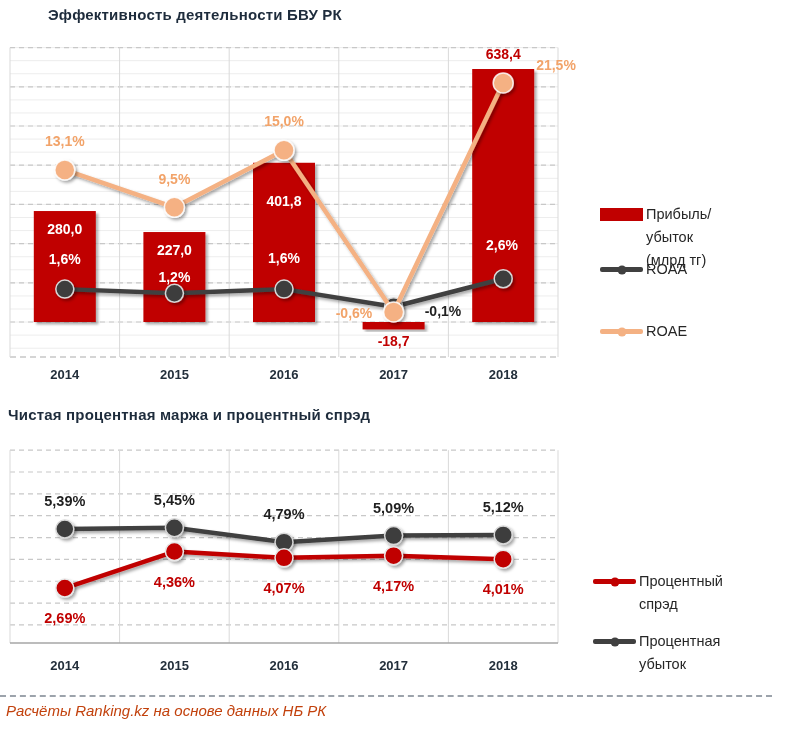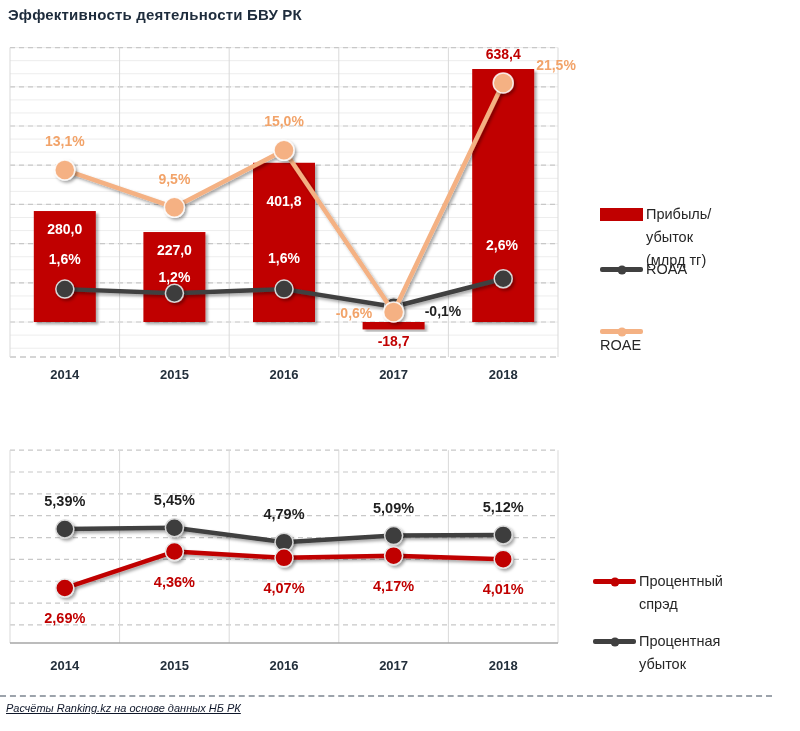--- a/index.html
+++ b/index.html
@@ -1,30 +1,30 @@
 <!DOCTYPE html>
 <html><head>
 <meta charset="utf-8">
 <style>
   html,body{margin:0;padding:0;background:#fff;}
   #canvas{position:relative;width:800px;height:731px;background:#ffffff;overflow:hidden;
           font-family:"Liberation Sans",sans-serif;}
   #charts{position:absolute;left:0;top:0;}
   .chart-title{position:absolute;left:8px;font-size:15px;font-weight:bold;color:#1E2C3C;letter-spacing:.2px;}
-  #title1{top:6px;}
+  #title1{top:6px;margin-left:40px;}
   #title2{top:406px;}
   .legend{position:absolute;font-size:14.5px;color:#262626;}
   .legend-item{position:absolute;display:flex;align-items:flex-start;line-height:23px;}
   .swatch-bar{width:43px;height:13px;background:#C00000;margin:5px 3px 0 0;flex:none;}
   .swatch-line{position:relative;width:43px;height:5px;border-radius:2px;margin:9px 3px 0 0;flex:none;}
   .swatch-line::after{content:"";position:absolute;left:50%;top:50%;transform:translate(-50%,-50%);
       width:9px;height:9px;border-radius:50%;background:inherit;}
   .legend-label{max-width:150px;}
   .footer-line{position:absolute;left:0;top:695px;width:772px;border-top:2px dashed #9CA3AB;}
-  .footer-text{position:absolute;left:6px;top:702px;font-style:italic;font-size:11px;color:#0f172a;text-decoration:underline;}
+  .footer-text{position:absolute;left:6px;top:702px;font-style:italic;font-size:15px;color:#c2410c;}
 </style>
 </head>
 <body>
 
 <div id="canvas">
 
   <svg id="charts" width="800" height="731">
       <defs>
         <filter id="ds" x="-30%" y="-30%" width="180%" height="180%">
           <feDropShadow dx="2" dy="2.2" stdDeviation="1.6" flood-opacity="0.35"></feDropShadow>
@@ -149,31 +149,32 @@
       <text x="503.2" y="589.1814999999999" fill="#C00000" font-size="14.5" font-family="&quot;Liberation Sans&quot;, sans-serif" font-weight="bold" text-anchor="middle" dominant-baseline="central">4,01%</text>
       <text x="64.8" y="665" fill="#232F3B" font-size="13" font-family="&quot;Liberation Sans&quot;, sans-serif" font-weight="bold" text-anchor="middle" dominant-baseline="central">2014</text>
       <text x="174.4" y="665" fill="#232F3B" font-size="13" font-family="&quot;Liberation Sans&quot;, sans-serif" font-weight="bold" text-anchor="middle" dominant-baseline="central">2015</text>
       <text x="284" y="665" fill="#232F3B" font-size="13" font-family="&quot;Liberation Sans&quot;, sans-serif" font-weight="bold" text-anchor="middle" dominant-baseline="central">2016</text>
       <text x="393.6" y="665" fill="#232F3B" font-size="13" font-family="&quot;Liberation Sans&quot;, sans-serif" font-weight="bold" text-anchor="middle" dominant-baseline="central">2017</text>
       <text x="503.2" y="665" fill="#232F3B" font-size="13" font-family="&quot;Liberation Sans&quot;, sans-serif" font-weight="bold" text-anchor="middle" dominant-baseline="central">2018</text>
     </svg>
 
   <div class="chart-title" id="title1">Эффективность деятельности БВУ РК</div>
 
+  <div class="chart-title" id="title2">Чистая процентная маржа и процентный спрэд</div>
 
   <div class="legend">
     <div class="legend-item" style="left:600px;top:203px;">
       <span class="swatch-bar"></span>
       <span class="legend-label">Прибыль/убыток (млрд тг)</span>
     </div>
     <div class="legend-item" style="left:600px;top:258px;">
       <span class="swatch-line" style="background:#404040;"></span>
       <span class="legend-label">ROAA</span>
     </div>
-    <div class="legend-item" style="left:600px;top:320px;flex-direction:column;">
+    <div class="legend-item" style="left:600px;top:320px;">
       <span class="swatch-line" style="background:#F4B183;"></span>
       <span class="legend-label">ROAE</span>
     </div>
   </div>
 
   <div class="legend">
     <div class="legend-item" style="left:593px;top:570px;">
       <span class="swatch-line" style="background:#C00000;"></span>
       <span class="legend-label">Процентный спрэд</span>
     </div>

